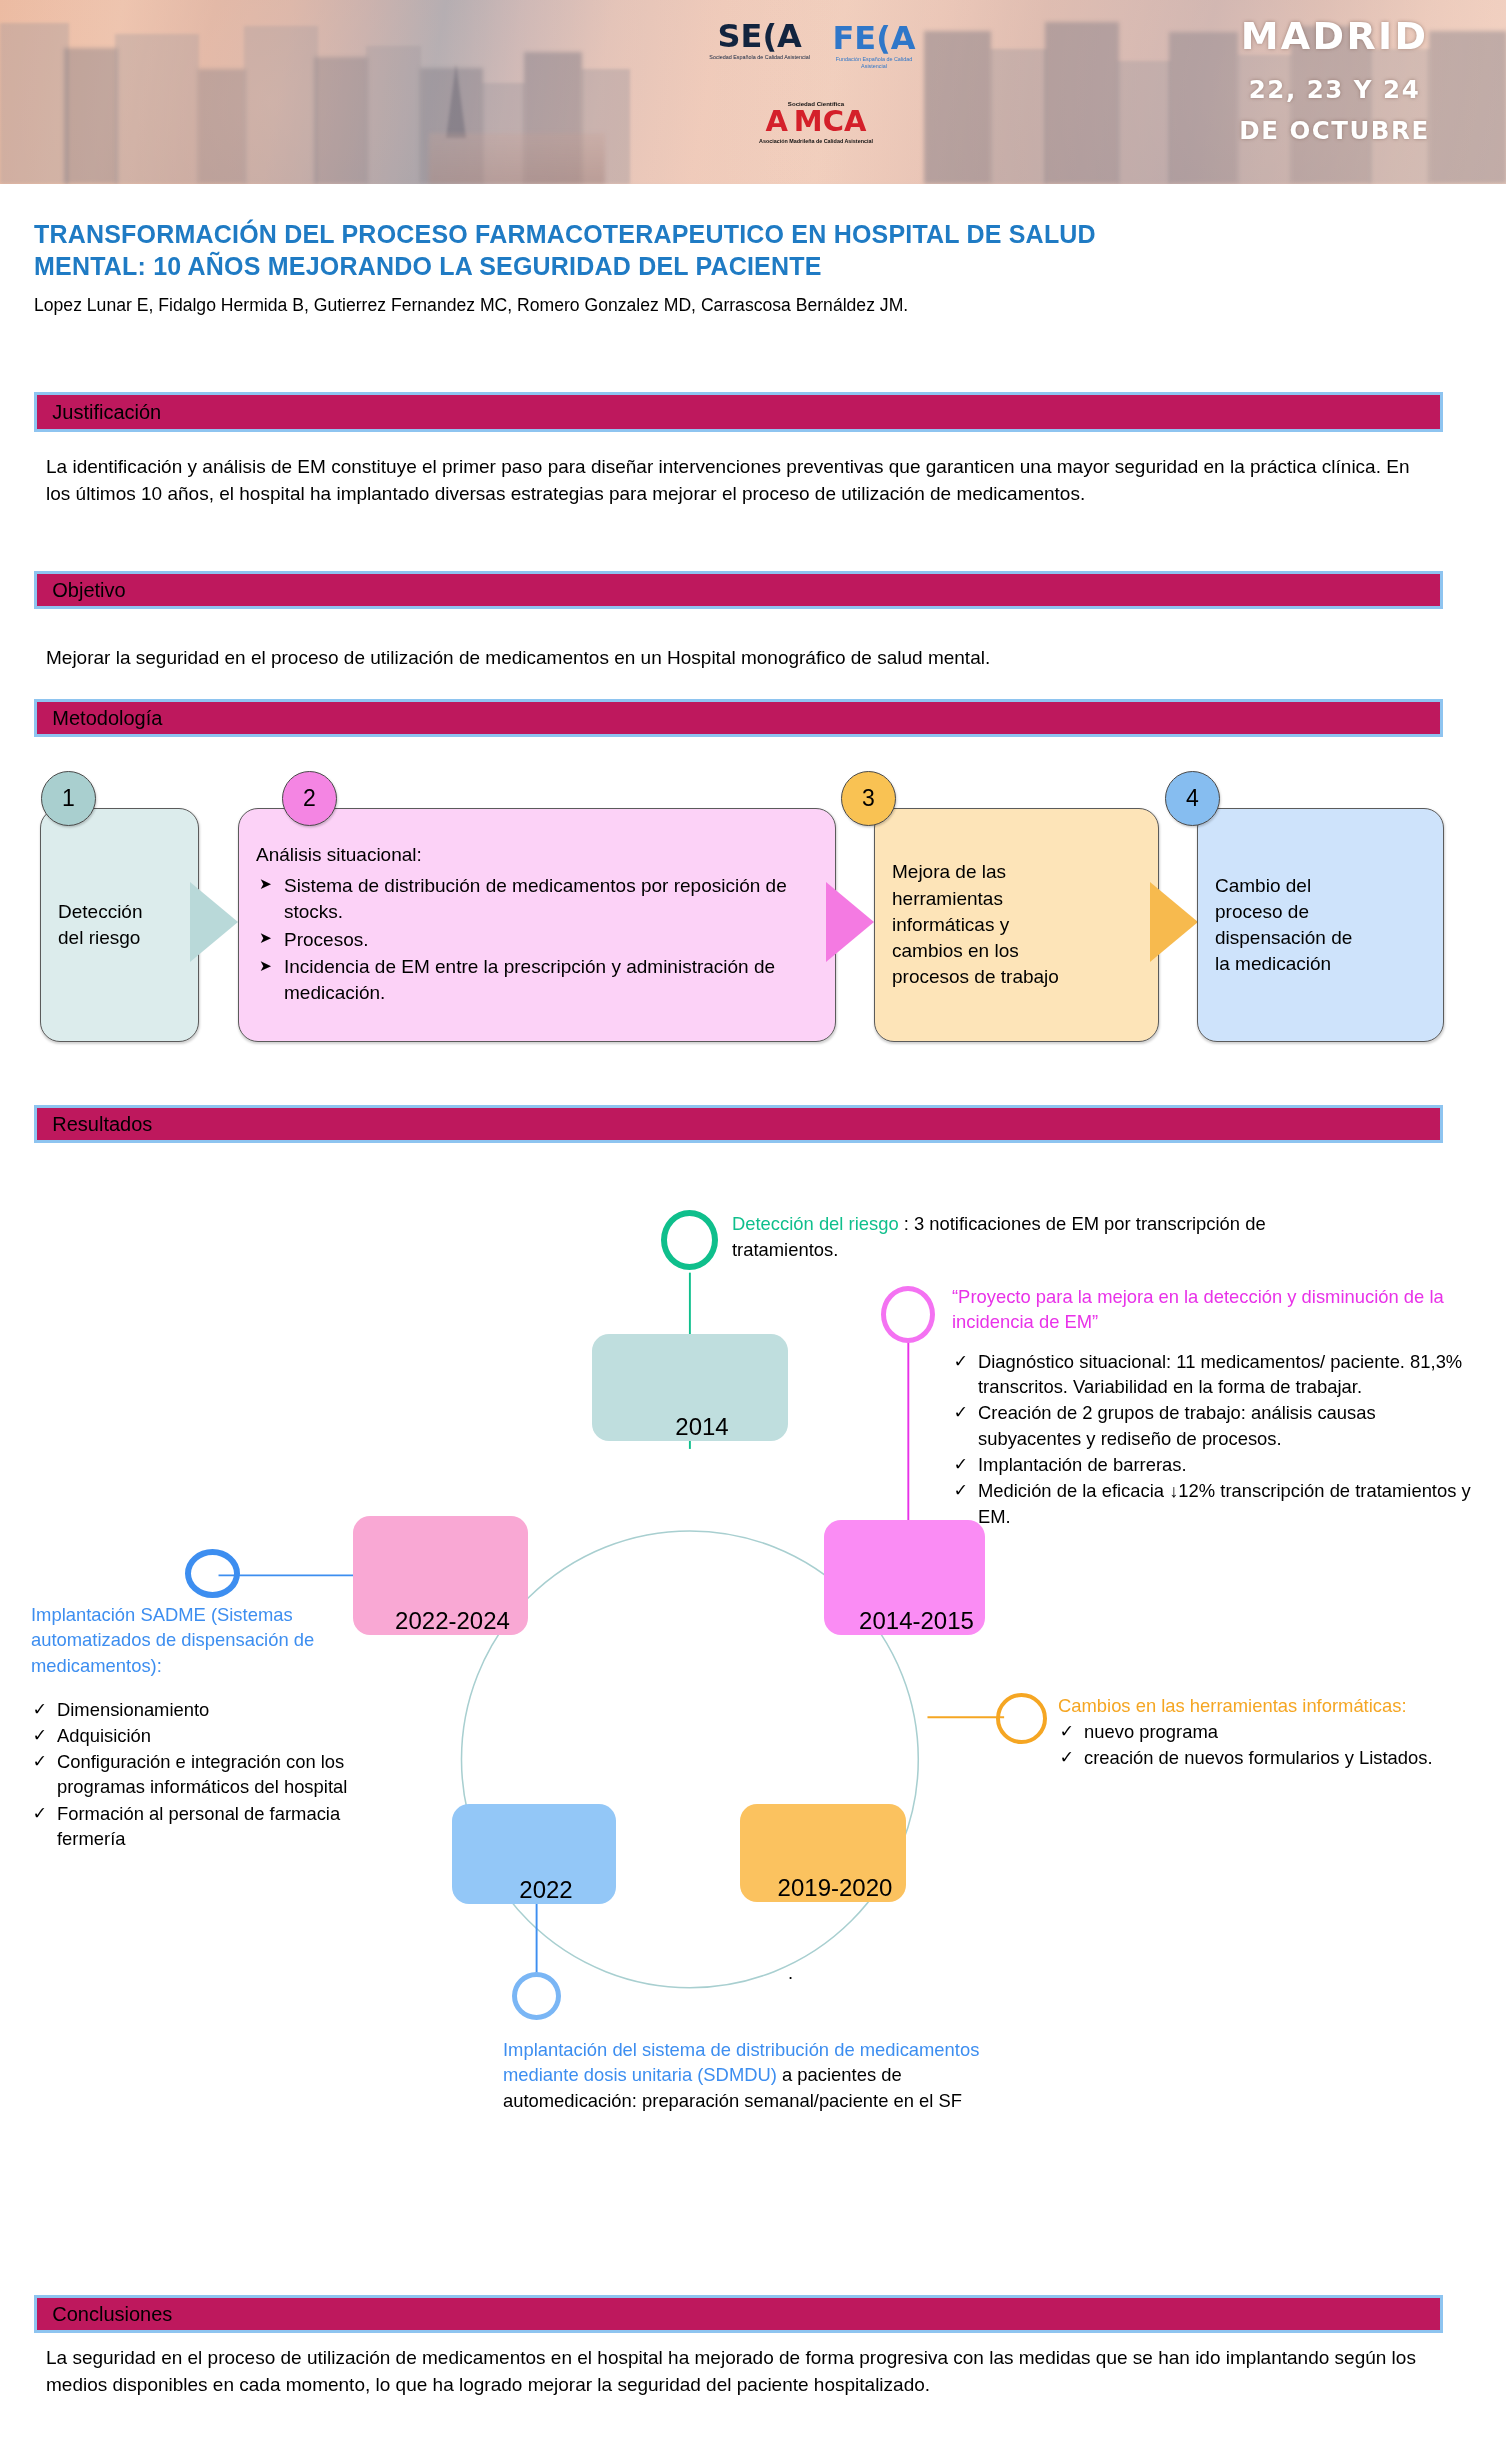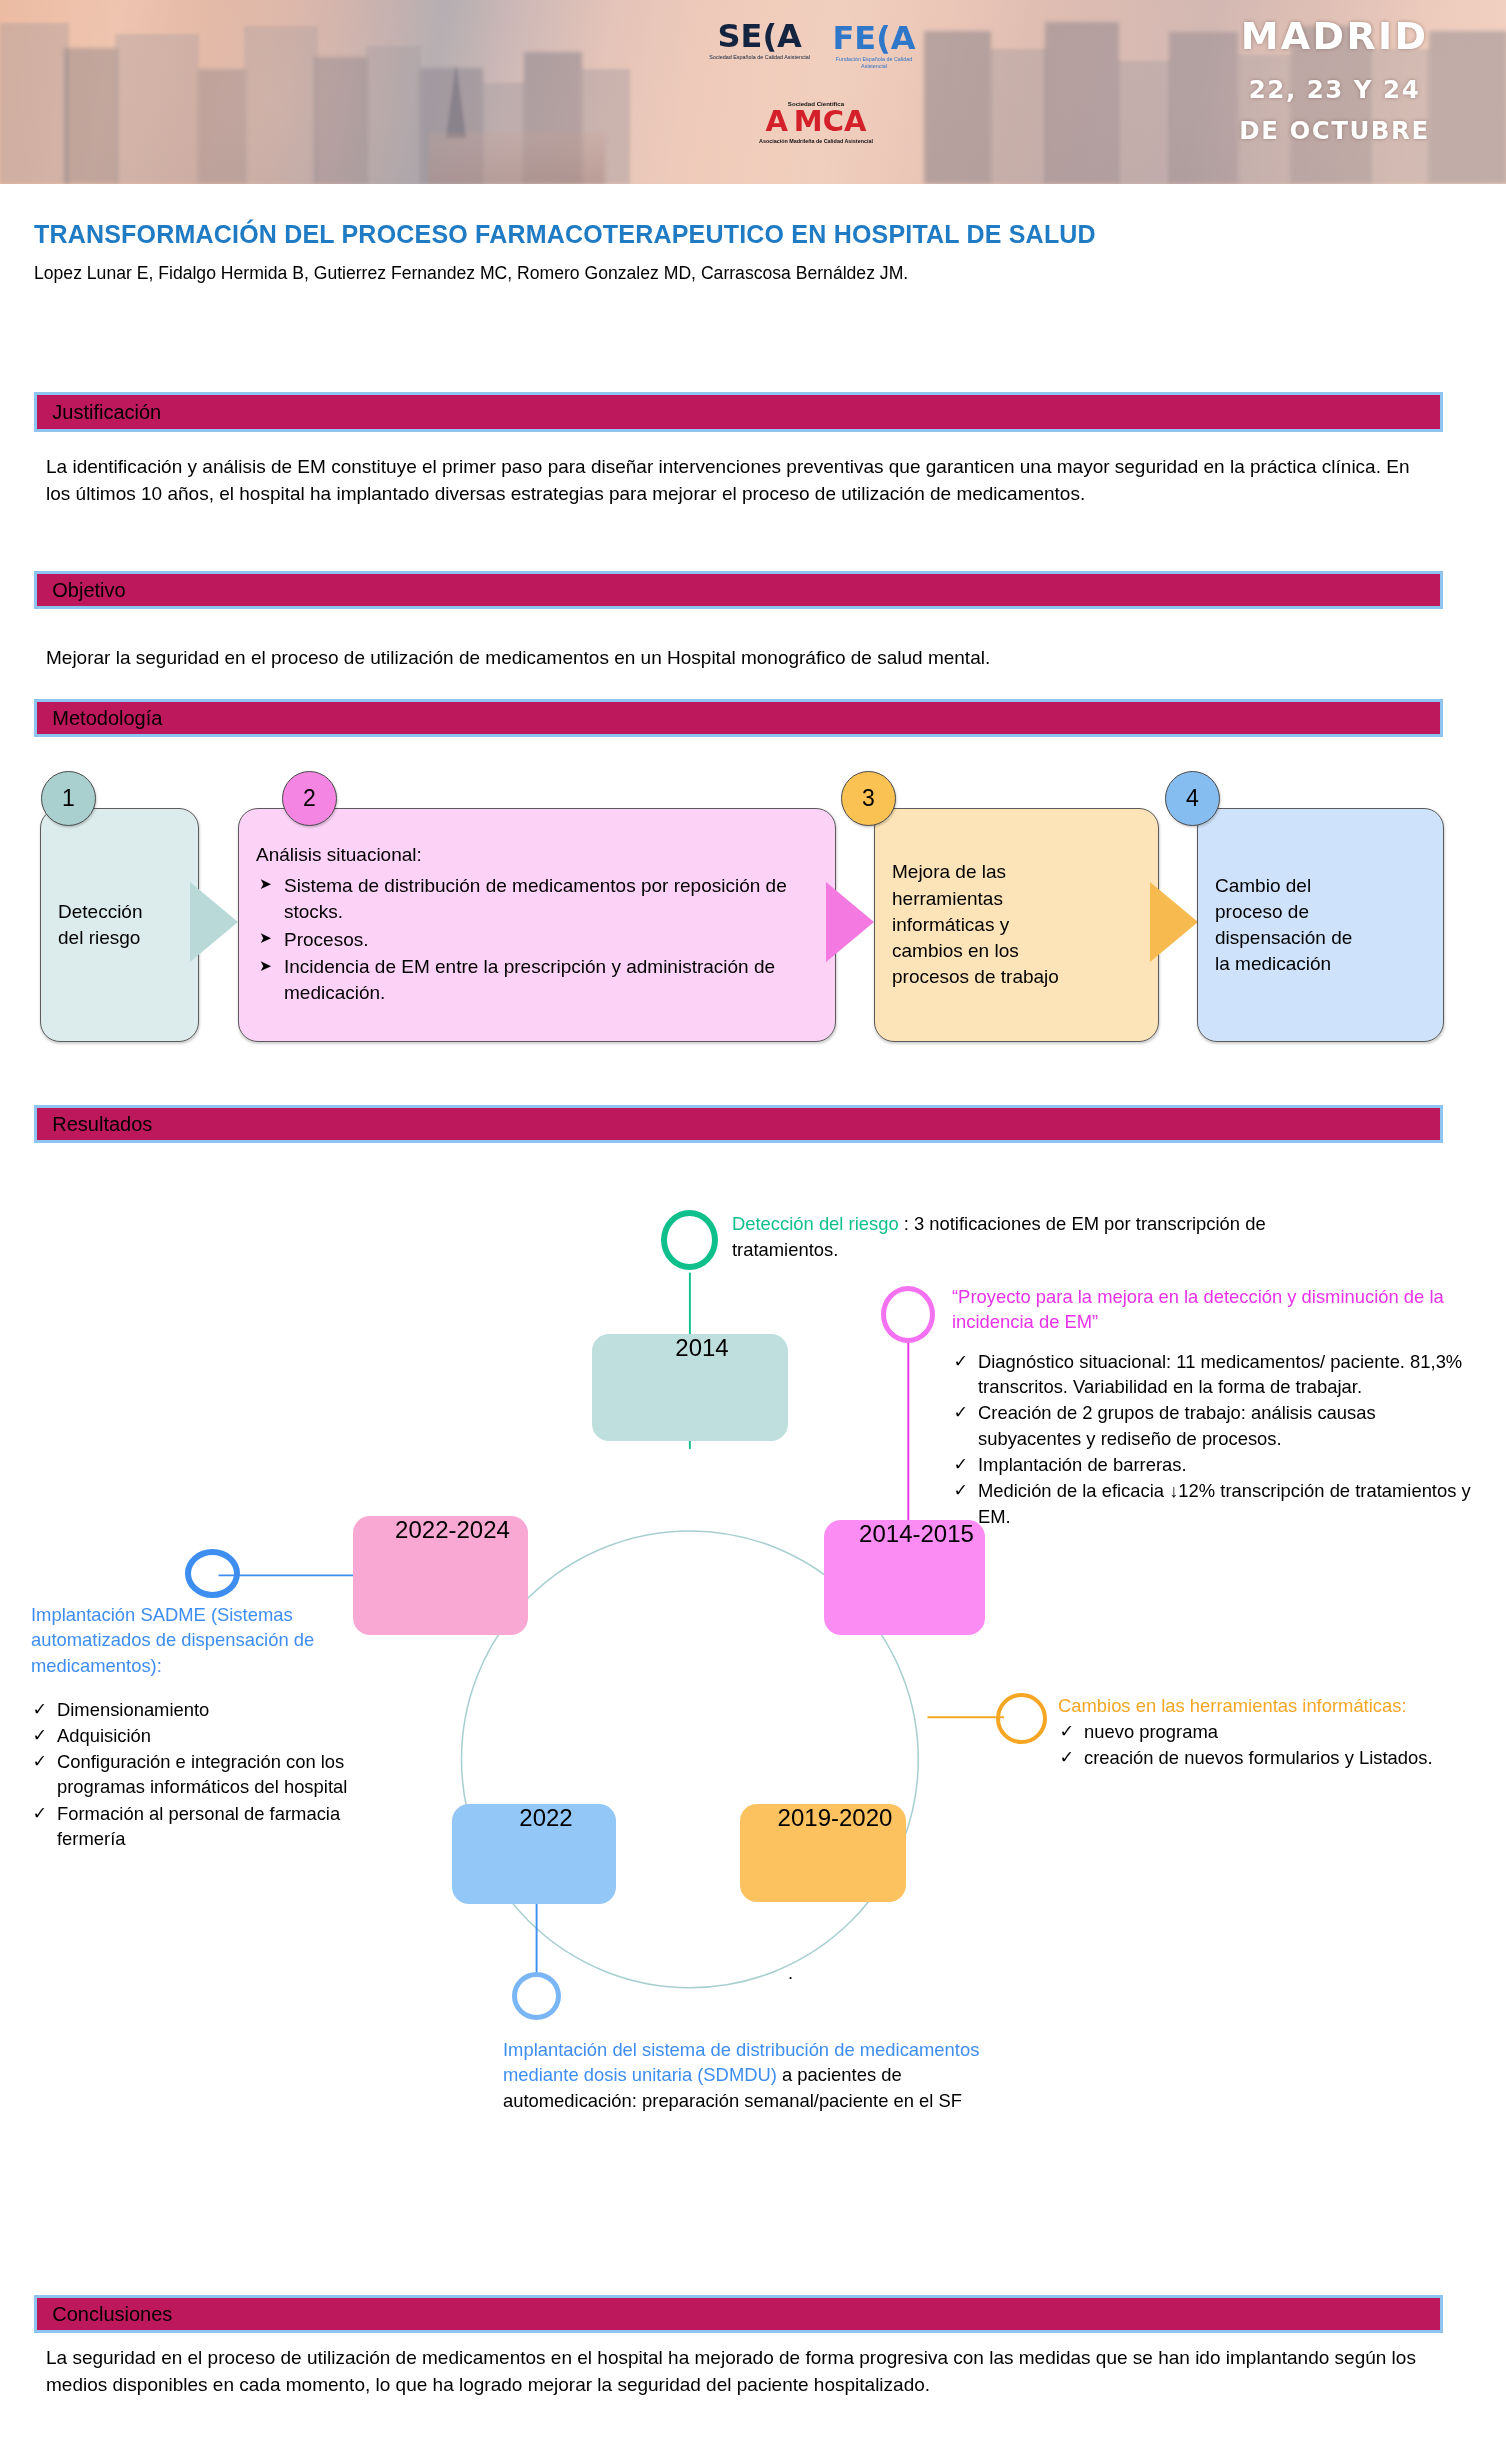--- a/index.html
+++ b/index.html
@@ -122,21 +122,21 @@
   .bullets{ margin:0; padding:0; list-style:none; }
   .bullets li{ position:relative; padding-left:28px; margin:1.5px 0; }
   .bullets li::before{
     content:"\27A4"; position:absolute; left:3.1px; top:0.8px; font-size:15.3px; color:#000;
   }
 
   
   #cycle{ position:absolute; left:0; top:1196px; width:1507px; height:1073px; }
   .cy-box{
     position:absolute; border-radius:17px; display:flex;
-    align-items:flex-start; justify-content:center;
+    align-items:flex-end; justify-content:center;
     font-size:24px; color:#000;padding-left:24px;
   }
   .cy-ring{ position:absolute; border-radius:50%; background:transparent; }
 
   .cb-txt{ position:absolute; font-size:18.4px; line-height:1.38; color:#000; }
   .chk{ margin:0; padding:0; list-style:none; }
   .chk li{ position:relative; padding-left:26px; margin:0.8px 0; }
   .chk li::before{
     content:"\2713"; position:absolute; left:1.5px; top:0px; font-size:17.6px; color:#000;
   }
@@ -191,20 +191,21 @@
 
   <div class="ban-right">
     <div class="ban-madrid">MADRID</div>
     <div class="ban-dates">22, 23 Y 24</div>
     <div class="ban-dates2">DE OCTUBRE</div>
   </div>
 </div>
 
 <div id="title-block">
   <div class="poster-title">TRANSFORMACIÓN DEL PROCESO FARMACOTERAPEUTICO EN HOSPITAL DE SALUD</div>
+  <div class="poster-title">MENTAL: 10 AÑOS MEJORANDO LA SEGURIDAD DEL PACIENTE</div>
   <div class="poster-authors">Lopez Lunar E, Fidalgo Hermida B, Gutierrez Fernandez MC, Romero Gonzalez MD, Carrascosa Bernáldez JM.</div>
 </div>
 
 <div class="sec-bar" style="left:34px; top:392px; width:1409px; height:40px;">
   <span>Justificación</span>
 </div>
 <div class="para" style="left:46px; top:454px; width:1372px;">La identificación y análisis de EM constituye el primer paso para diseñar intervenciones preventivas que garanticen una mayor seguridad en la práctica clínica. En los últimos 10 años, el hospital ha implantado diversas estrategias para mejorar el proceso de utilización de medicamentos.</div>
 
 <div class="sec-bar" style="left:34px; top:571px; width:1409px; height:38px;">
   <span>Objetivo</span>

